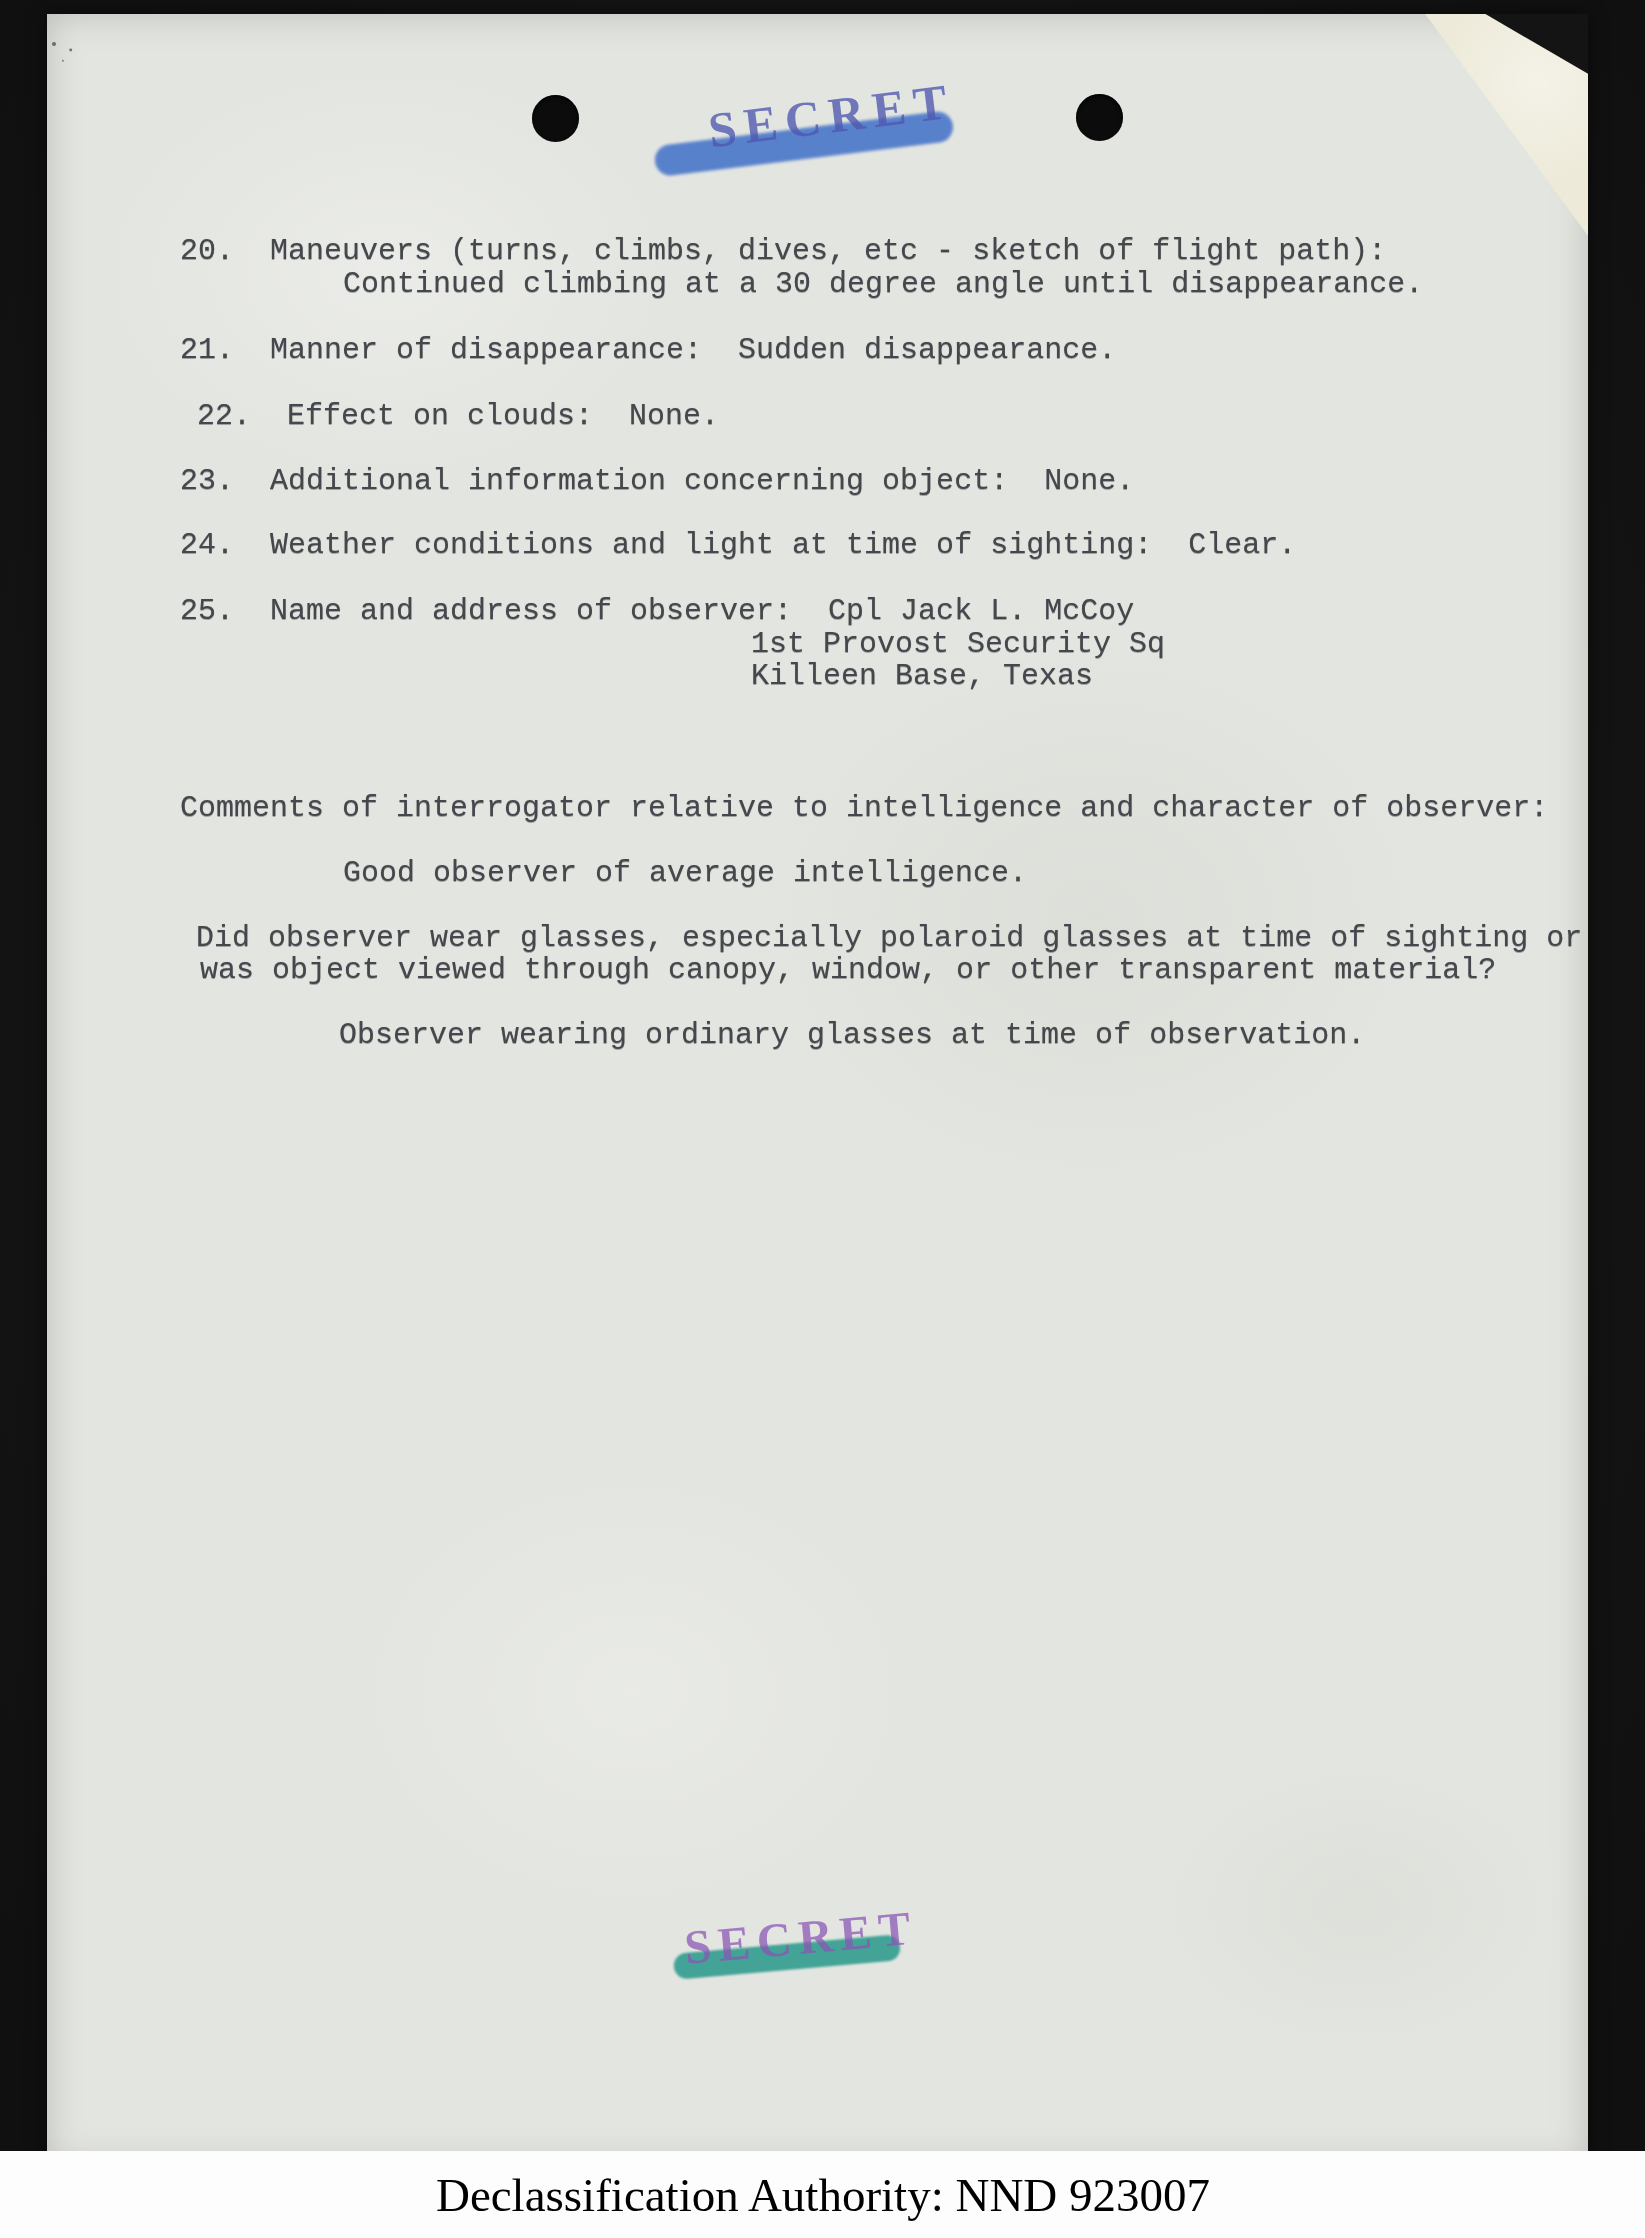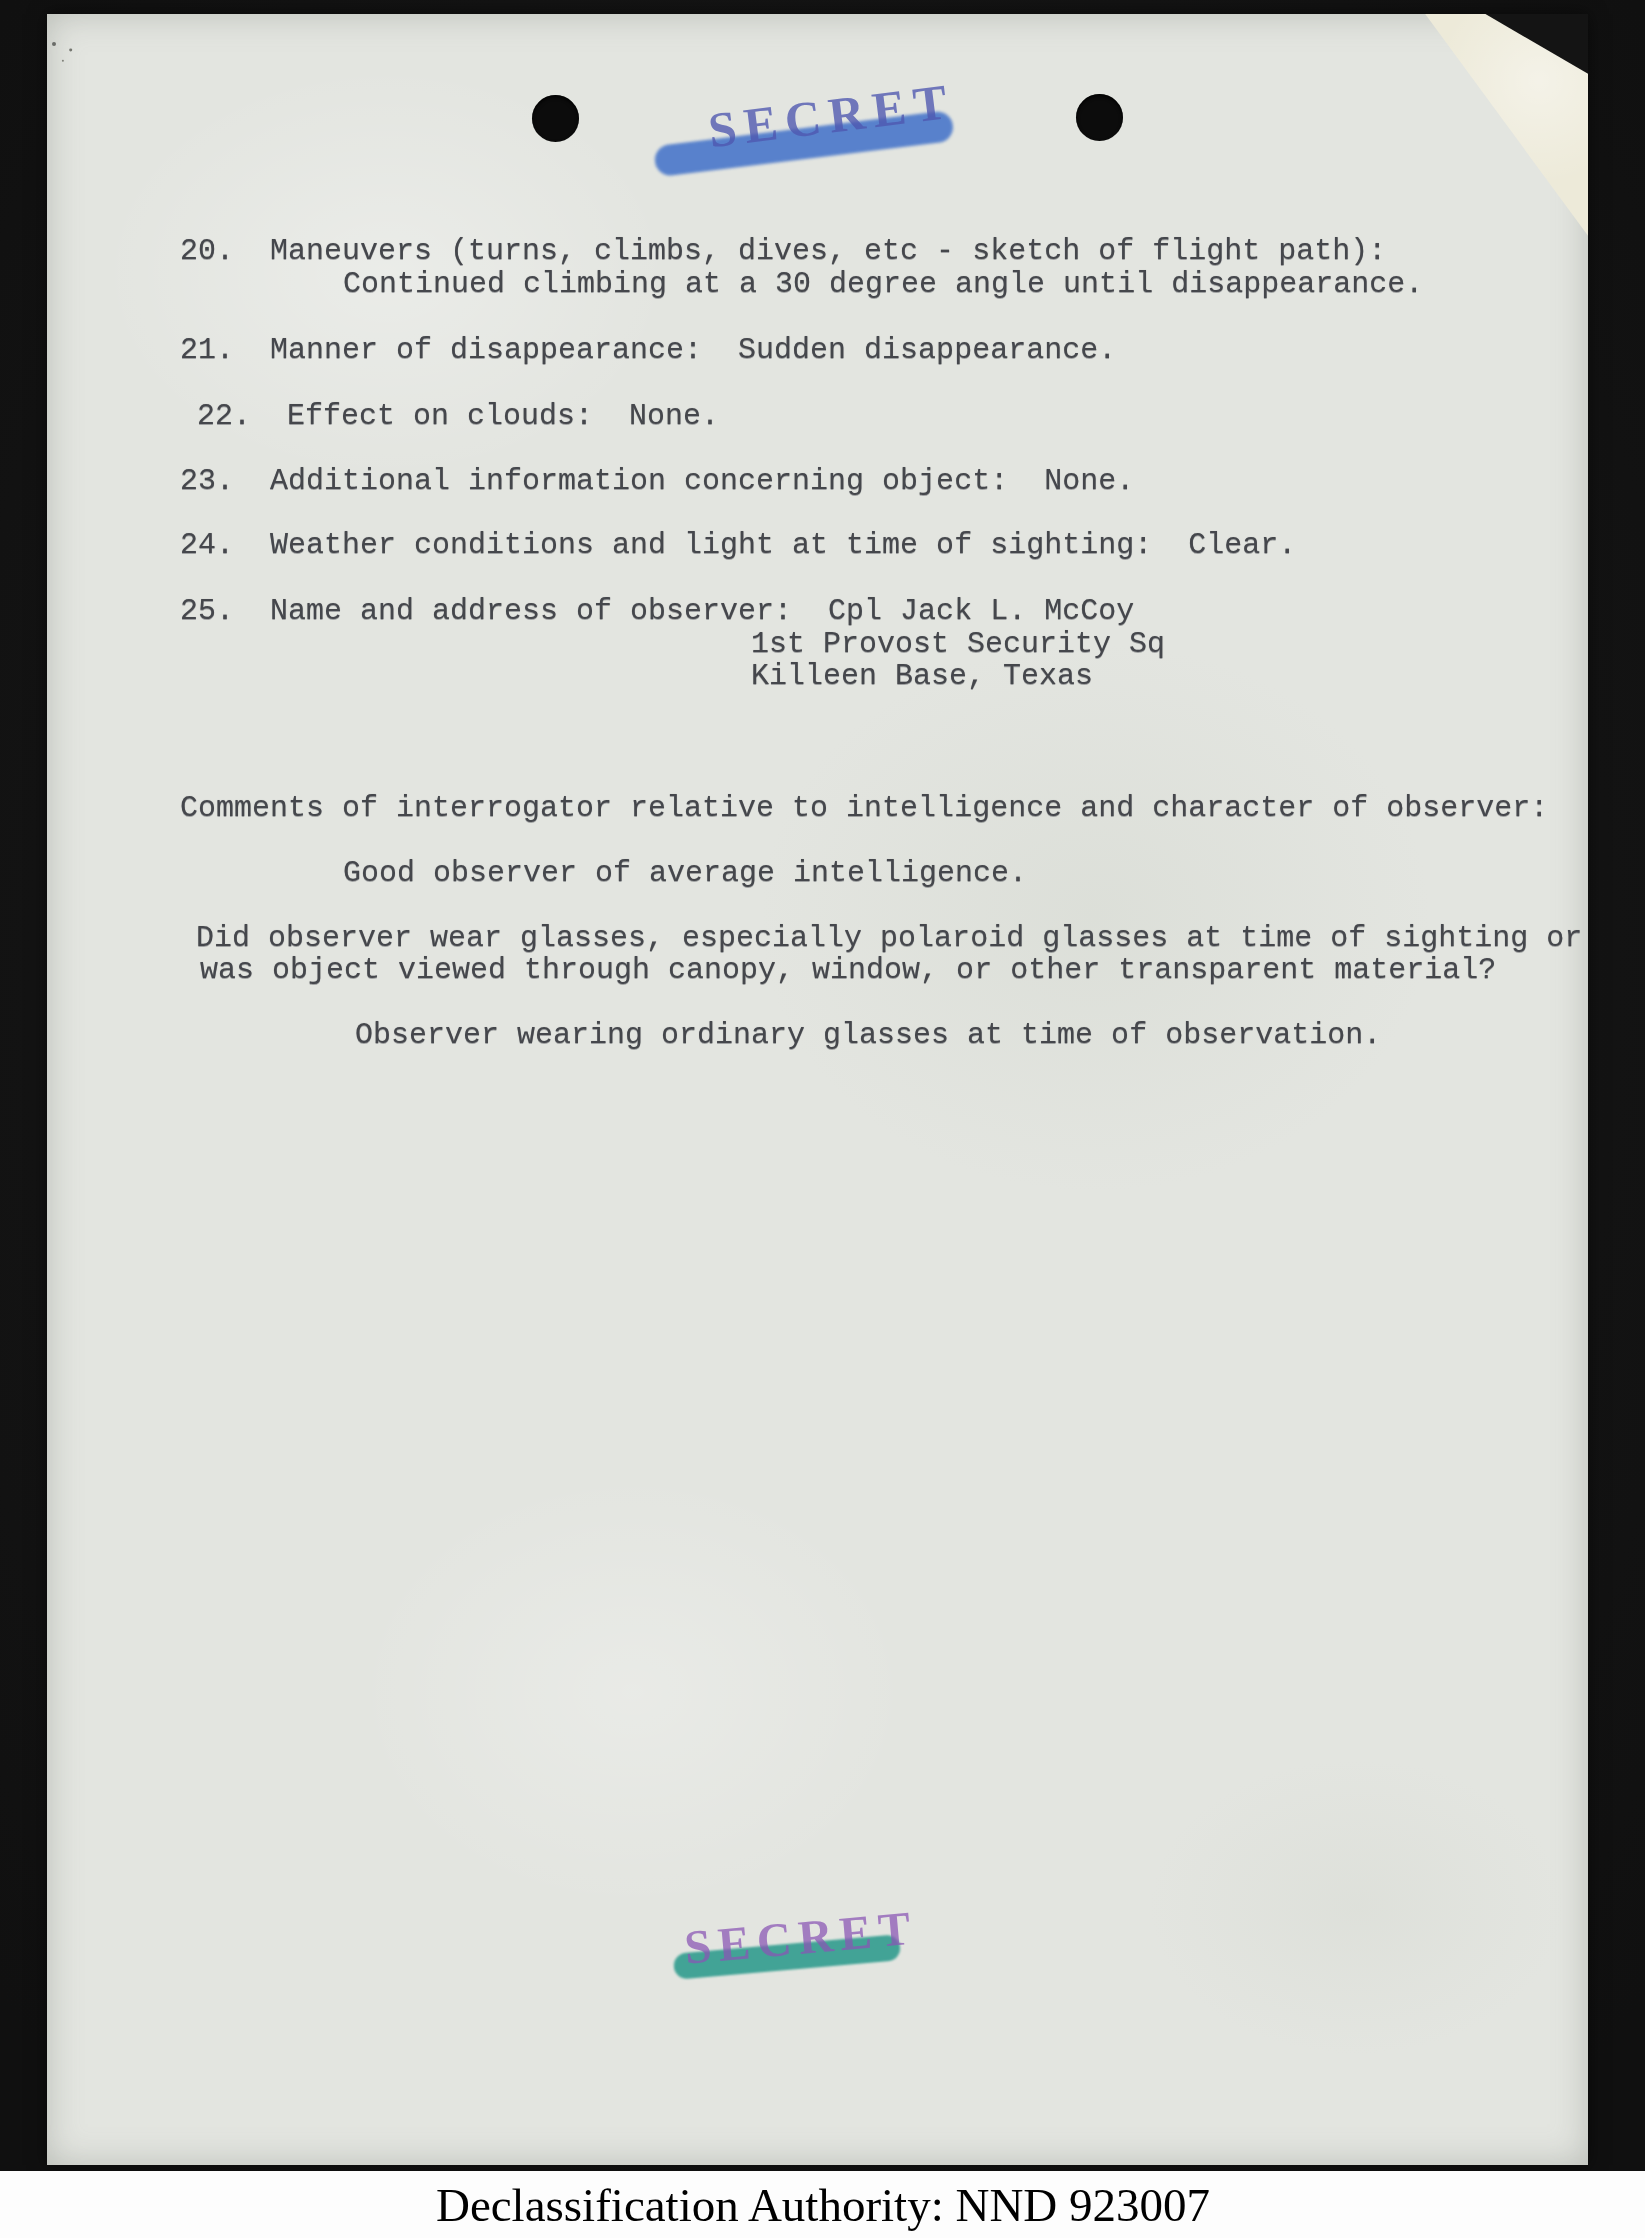--- a/index.html
+++ b/index.html
@@ -48,21 +48,21 @@
     position:absolute;font-family:"Liberation Serif","DejaVu Serif",serif;
     font-weight:bold;white-space:pre;
   }
   .stamp-top{left:606px;top:74px;width:335px;height:94px;transform:rotate(-7deg);}
   .stamp-top .marker{left:0;top:38px;width:300px;height:30.5px;background:#3a6cc8;opacity:.82;filter:blur(1.5px);}
   .stamp-top .stamp-text{left:57px;top:0;font-size:50px;letter-spacing:7.9px;color:#4f58b0;opacity:.78;}
   .stamp-bottom{left:626px;top:1894px;width:296px;height:84px;transform:rotate(-5deg);}
   .stamp-bottom .marker{left:0;top:32.5px;width:227px;height:26.6px;background:#26988a;opacity:.85;filter:blur(1px);}
   .stamp-bottom .stamp-text{left:12.3px;top:0;font-size:48px;letter-spacing:6.9px;color:#8a55b5;opacity:.72;}
   .footer-band{
-    position:absolute;left:0;bottom:0;width:100%;height:68px;background:#fdfdfd;
+    position:absolute;left:0;bottom:0;width:100%;height:88px;background:#fdfdfd;
     display:flex;align-items:center;justify-content:center;
   }
   .footer-band .footer-text{
     font-family:"Liberation Serif","DejaVu Serif",serif;
     font-size:47px;color:#000;white-space:pre;
   }
 </style>
 </head>
 <body>
 
@@ -87,21 +87,21 @@
   <div class="typeline" style="left:150px;top:387px;">22.  Effect on clouds:  None.</div>
   <div class="typeline" style="left:133px;top:452px;">23.  Additional information concerning object:  None.</div>
   <div class="typeline" style="left:133px;top:516px;">24.  Weather conditions and light at time of sighting:  Clear.</div>
   <div class="typeline" style="left:133px;top:582px;">25.  Name and address of observer:  Cpl Jack L. McCoy</div>
   <div class="typeline" style="left:704px;top:615px;">1st Provost Security Sq</div>
   <div class="typeline" style="left:704px;top:647px;">Killeen Base, Texas</div>
   <div class="typeline" style="left:133px;top:779px;">Comments of interrogator relative to intelligence and character of observer:</div>
   <div class="typeline" style="left:296px;top:844px;">Good observer of average intelligence.</div>
   <div class="typeline" style="left:133px;top:909px;margin-left:16px;">Did observer wear glasses, especially polaroid glasses at time of sighting or</div>
   <div class="typeline" style="left:153px;top:941px;">was object viewed through canopy, window, or other transparent material?</div>
-  <div class="typeline" style="left:308px;top:1006px;">Observer wearing ordinary glasses at time of observation.</div>
+  <div class="typeline" style="left:292px;top:1006px;">Observer wearing ordinary glasses at time of observation.</div>
 
   <div class="stamp stamp-bottom">
     <div class="marker"></div>
     <div class="stamp-text">SECRET</div>
   </div>
 
 </div>
 
 <div class="footer-band">
   <div class="footer-text">Declassification Authority: NND 923007</div>

